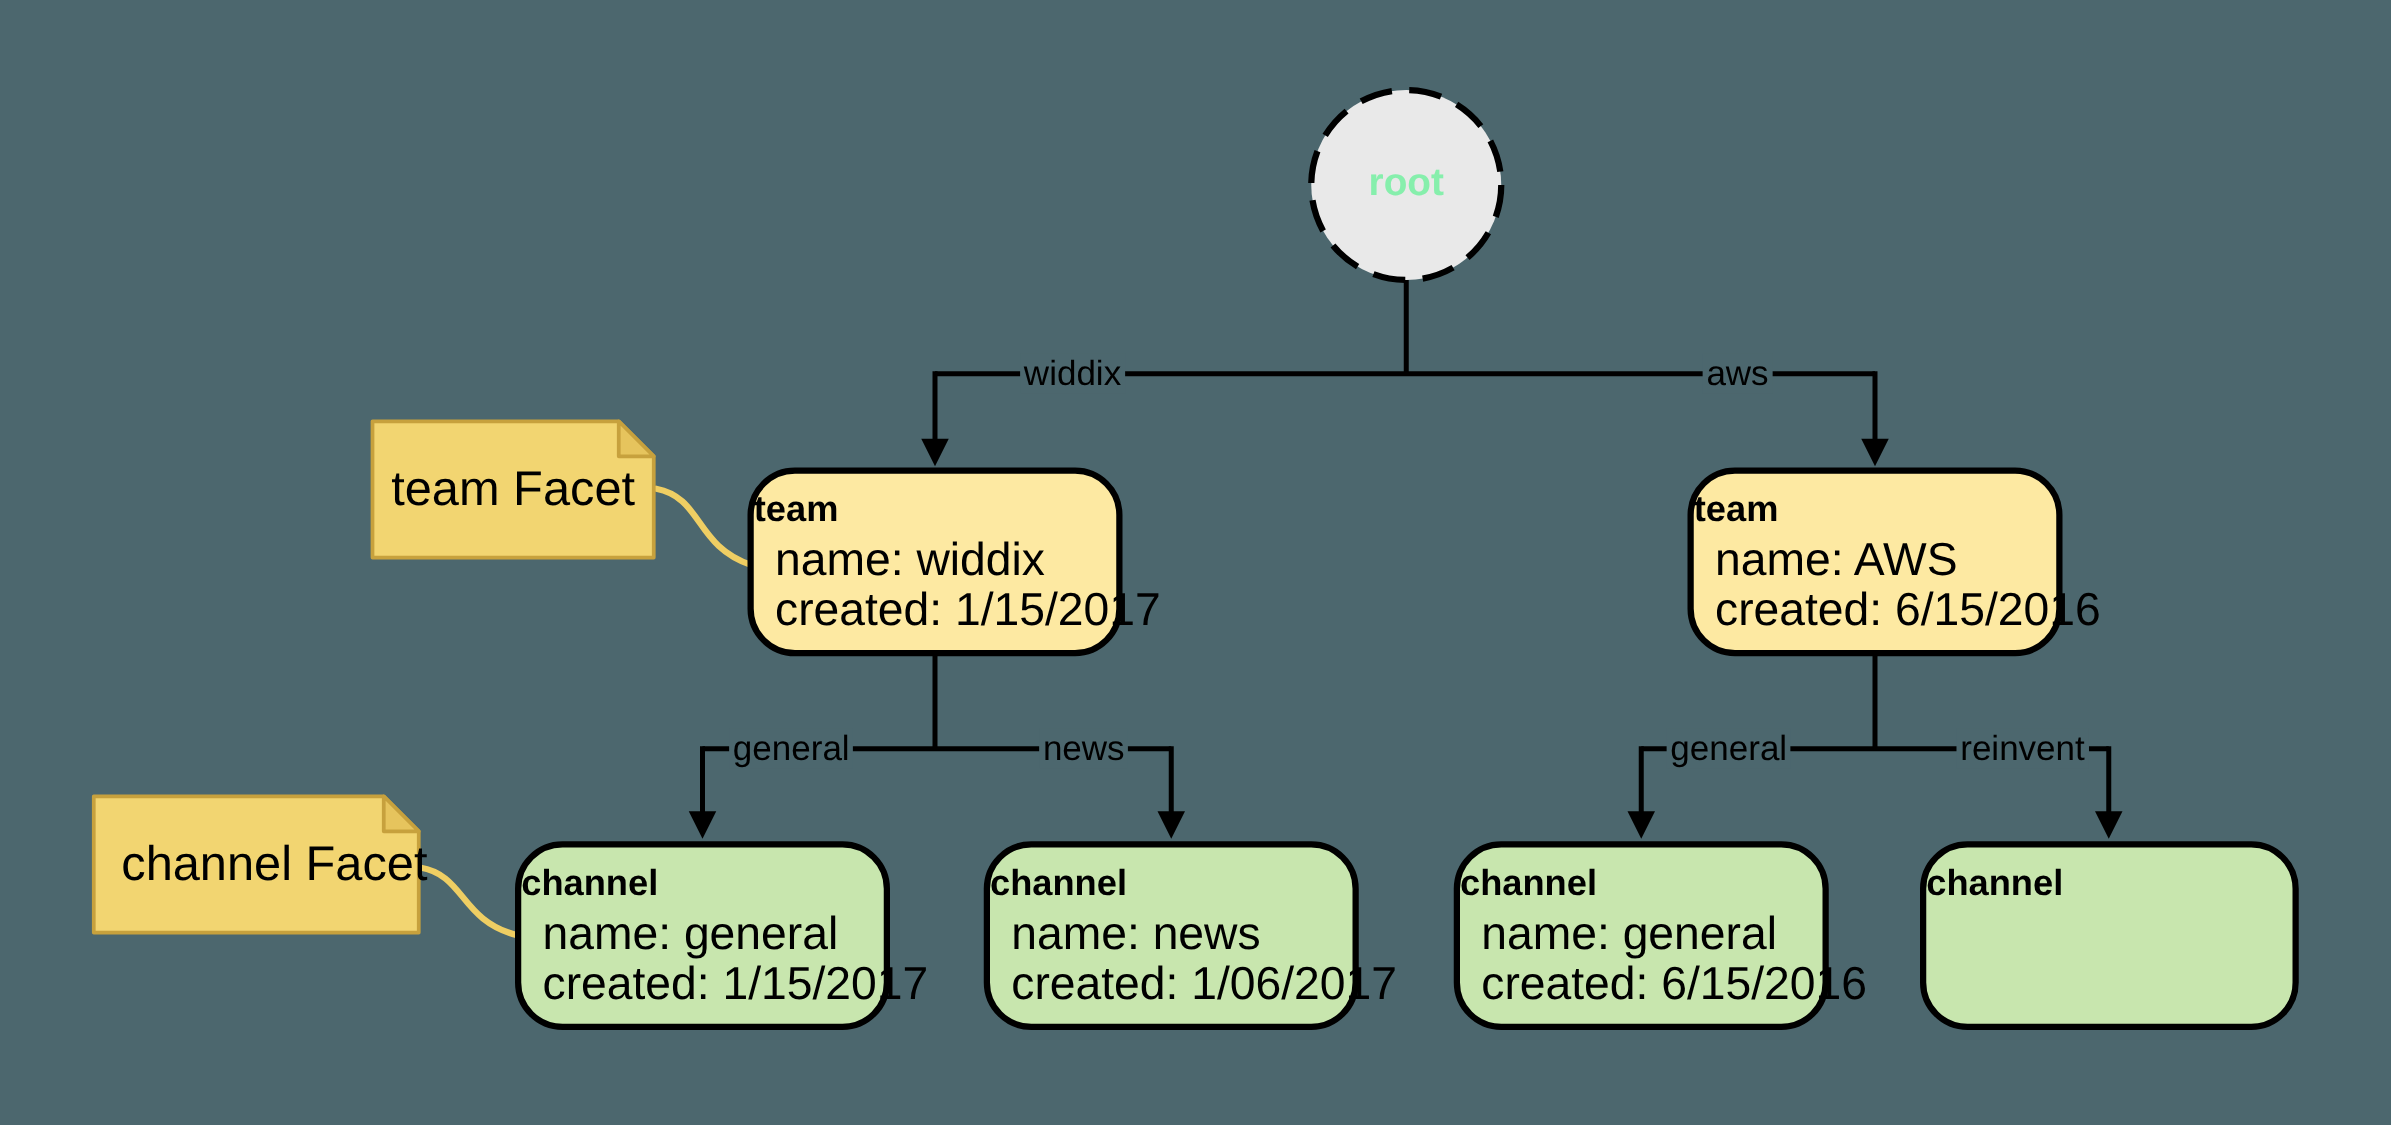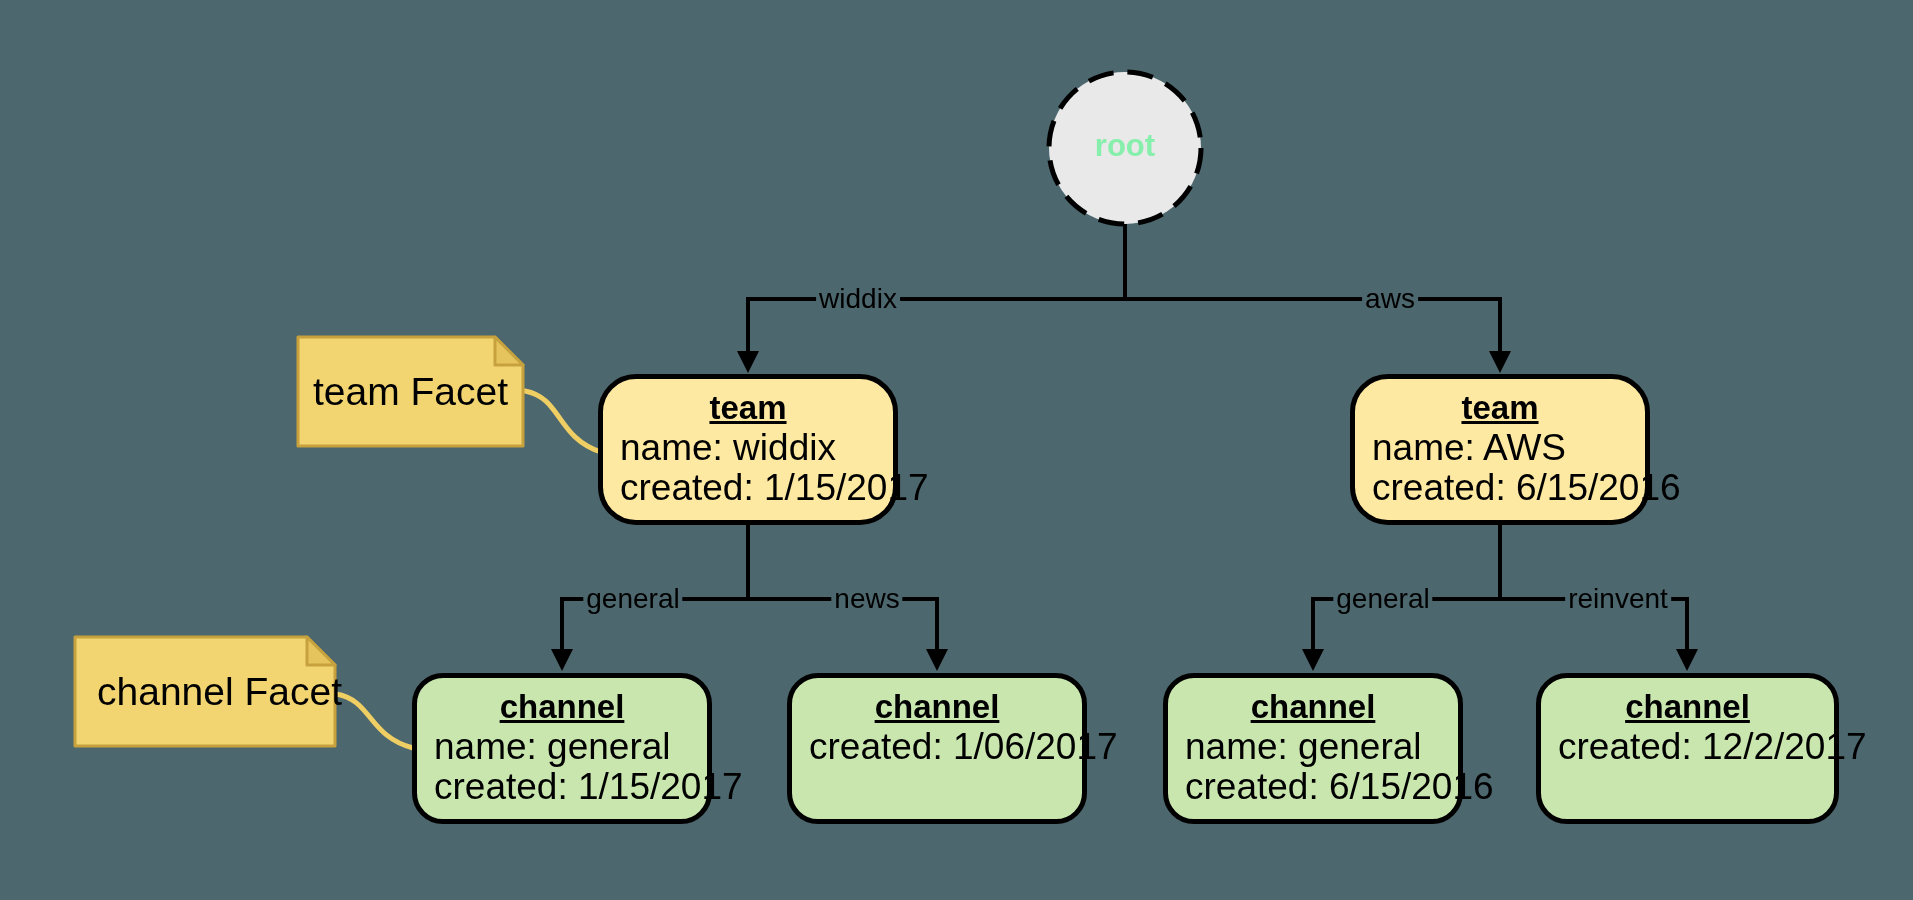--- a/index.html
+++ b/index.html
@@ -13,22 +13,22 @@
   #wires{position:absolute;left:0;top:0;width:1913px;height:900px;}
   .edge{stroke:var(--edge);stroke-width:4;fill:none;}
   .arrow{fill:var(--edge);stroke:none;}
   .root-circle{fill:var(--root-fill);stroke:var(--edge);stroke-width:5;stroke-dasharray:26 14;}
   .connector{stroke:var(--note-connector);stroke-width:5;fill:none;stroke-linecap:round;}
   .root-label{position:absolute;left:1065px;top:128px;width:120px;text-align:center;
     font-size:31px;font-weight:bold;color:#86efac;}
   .node{position:absolute;width:300px;height:151px;box-sizing:border-box;
     border:5px solid #000;border-radius:38px;color:#000;}
   .node.team{background:var(--team-fill);}
-  .node.channel{background:var(--channel-fill);border-radius:31px;}
-  .node-title{font-size:33px;font-weight:bold;text-align:center;margin-top:9px;line-height:40px;text-decoration:underline;}
+  .node.channel{background:var(--channel-fill);}
+  .node-title{font-size:29px;font-weight:bold;margin-top:9px;line-height:40px;}
   .node-line{font-size:37px;text-align:left;padding-left:17px;line-height:40px;white-space:nowrap;}
   .edge-label{position:absolute;transform:translate(-50%,-50%);background:var(--background);
     color:#000;font-size:28px;padding:0 3px;white-space:nowrap;}
   .note{position:absolute;}
   .note svg{position:absolute;left:0;top:0;}
   .note-body{fill:var(--note-fill);stroke:var(--note-border);stroke-width:3;stroke-linejoin:round;}
   .note-fold{fill:var(--note-fold);stroke:var(--note-border);stroke-width:3;stroke-linejoin:round;}
   .note-label{position:absolute;left:0;top:0;width:100%;height:100%;display:flex;
     align-items:center;justify-content:center;font-size:39px;color:#000;}
 </style>
@@ -87,30 +87,30 @@
     <div class="node-line">created: 6/15/2016</div>
   </div>
 
   <div class="node channel" style="left:412px;top:673px;">
     <div class="node-title">channel</div>
     <div class="node-line">name: general</div>
     <div class="node-line">created: 1/15/2017</div>
   </div>
   <div class="node channel" style="left:787px;top:673px;">
     <div class="node-title">channel</div>
+    <div class="node-line">name: news</div>
     <div class="node-line">created: 1/06/2017</div>
   </div>
   <div class="node channel" style="left:1163px;top:673px;">
     <div class="node-title">channel</div>
     <div class="node-line">name: general</div>
     <div class="node-line">created: 6/15/2016</div>
   </div>
   <div class="node channel" style="left:1536px;top:673px;width:303px;">
     <div class="node-title">channel</div>
-    <div class="node-line">created: 12/2/2017</div>
   </div>
 
   <div class="note" style="left:296px;top:335px;width:229px;height:113px;">
     <svg width="229" height="113" viewBox="0 0 229 113">
       <path class="note-body" d="M2 2 L199 2 L227 30 L227 111 L2 111 Z"></path>
       <path class="note-fold" d="M199 2 L227 30 L199 30 Z"></path>
     </svg>
     <div class="note-label">team Facet</div>
   </div>
 

